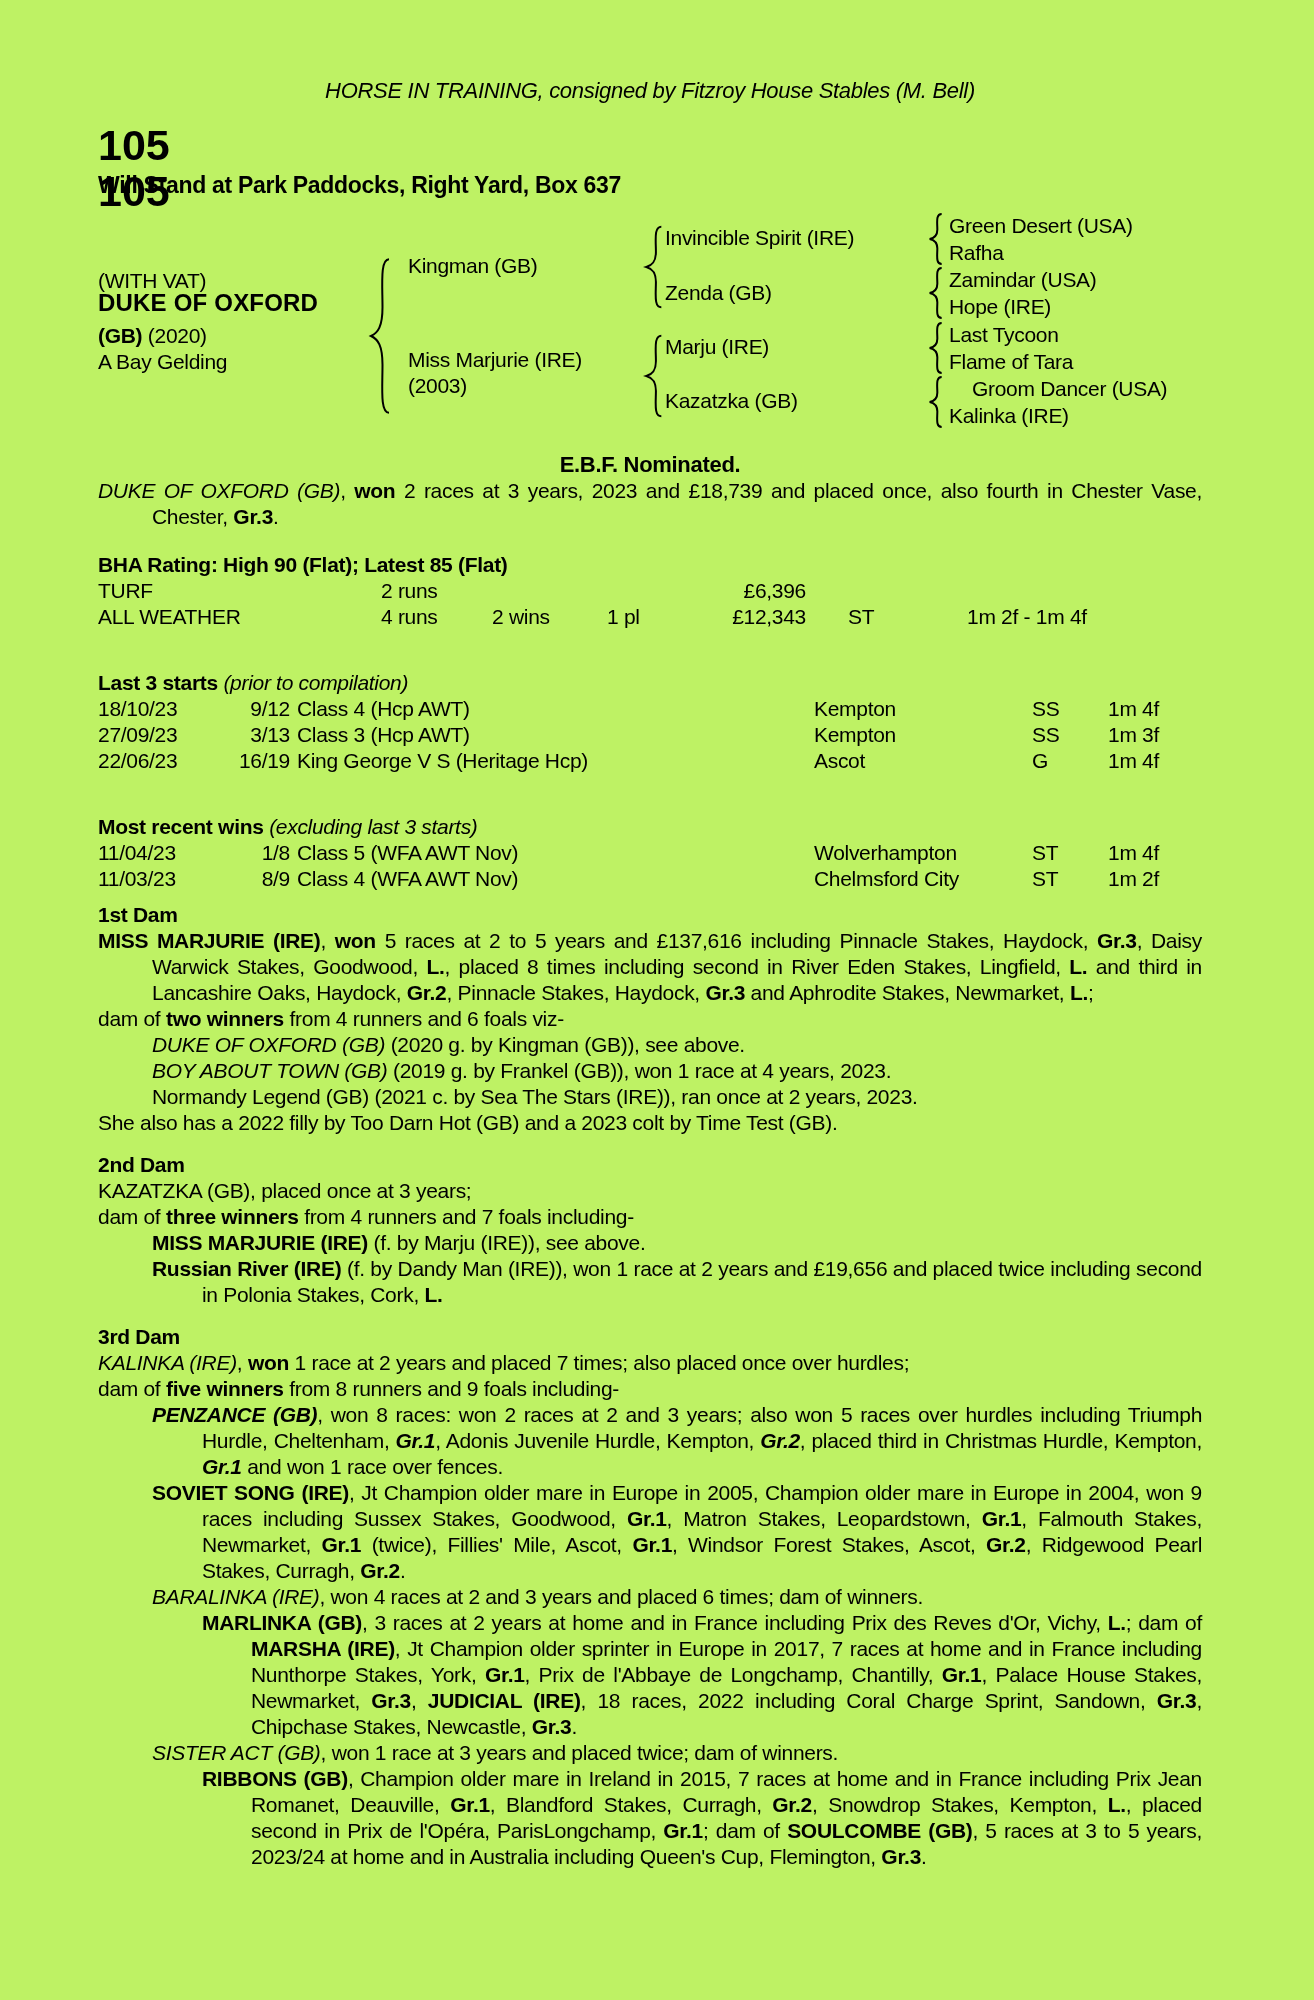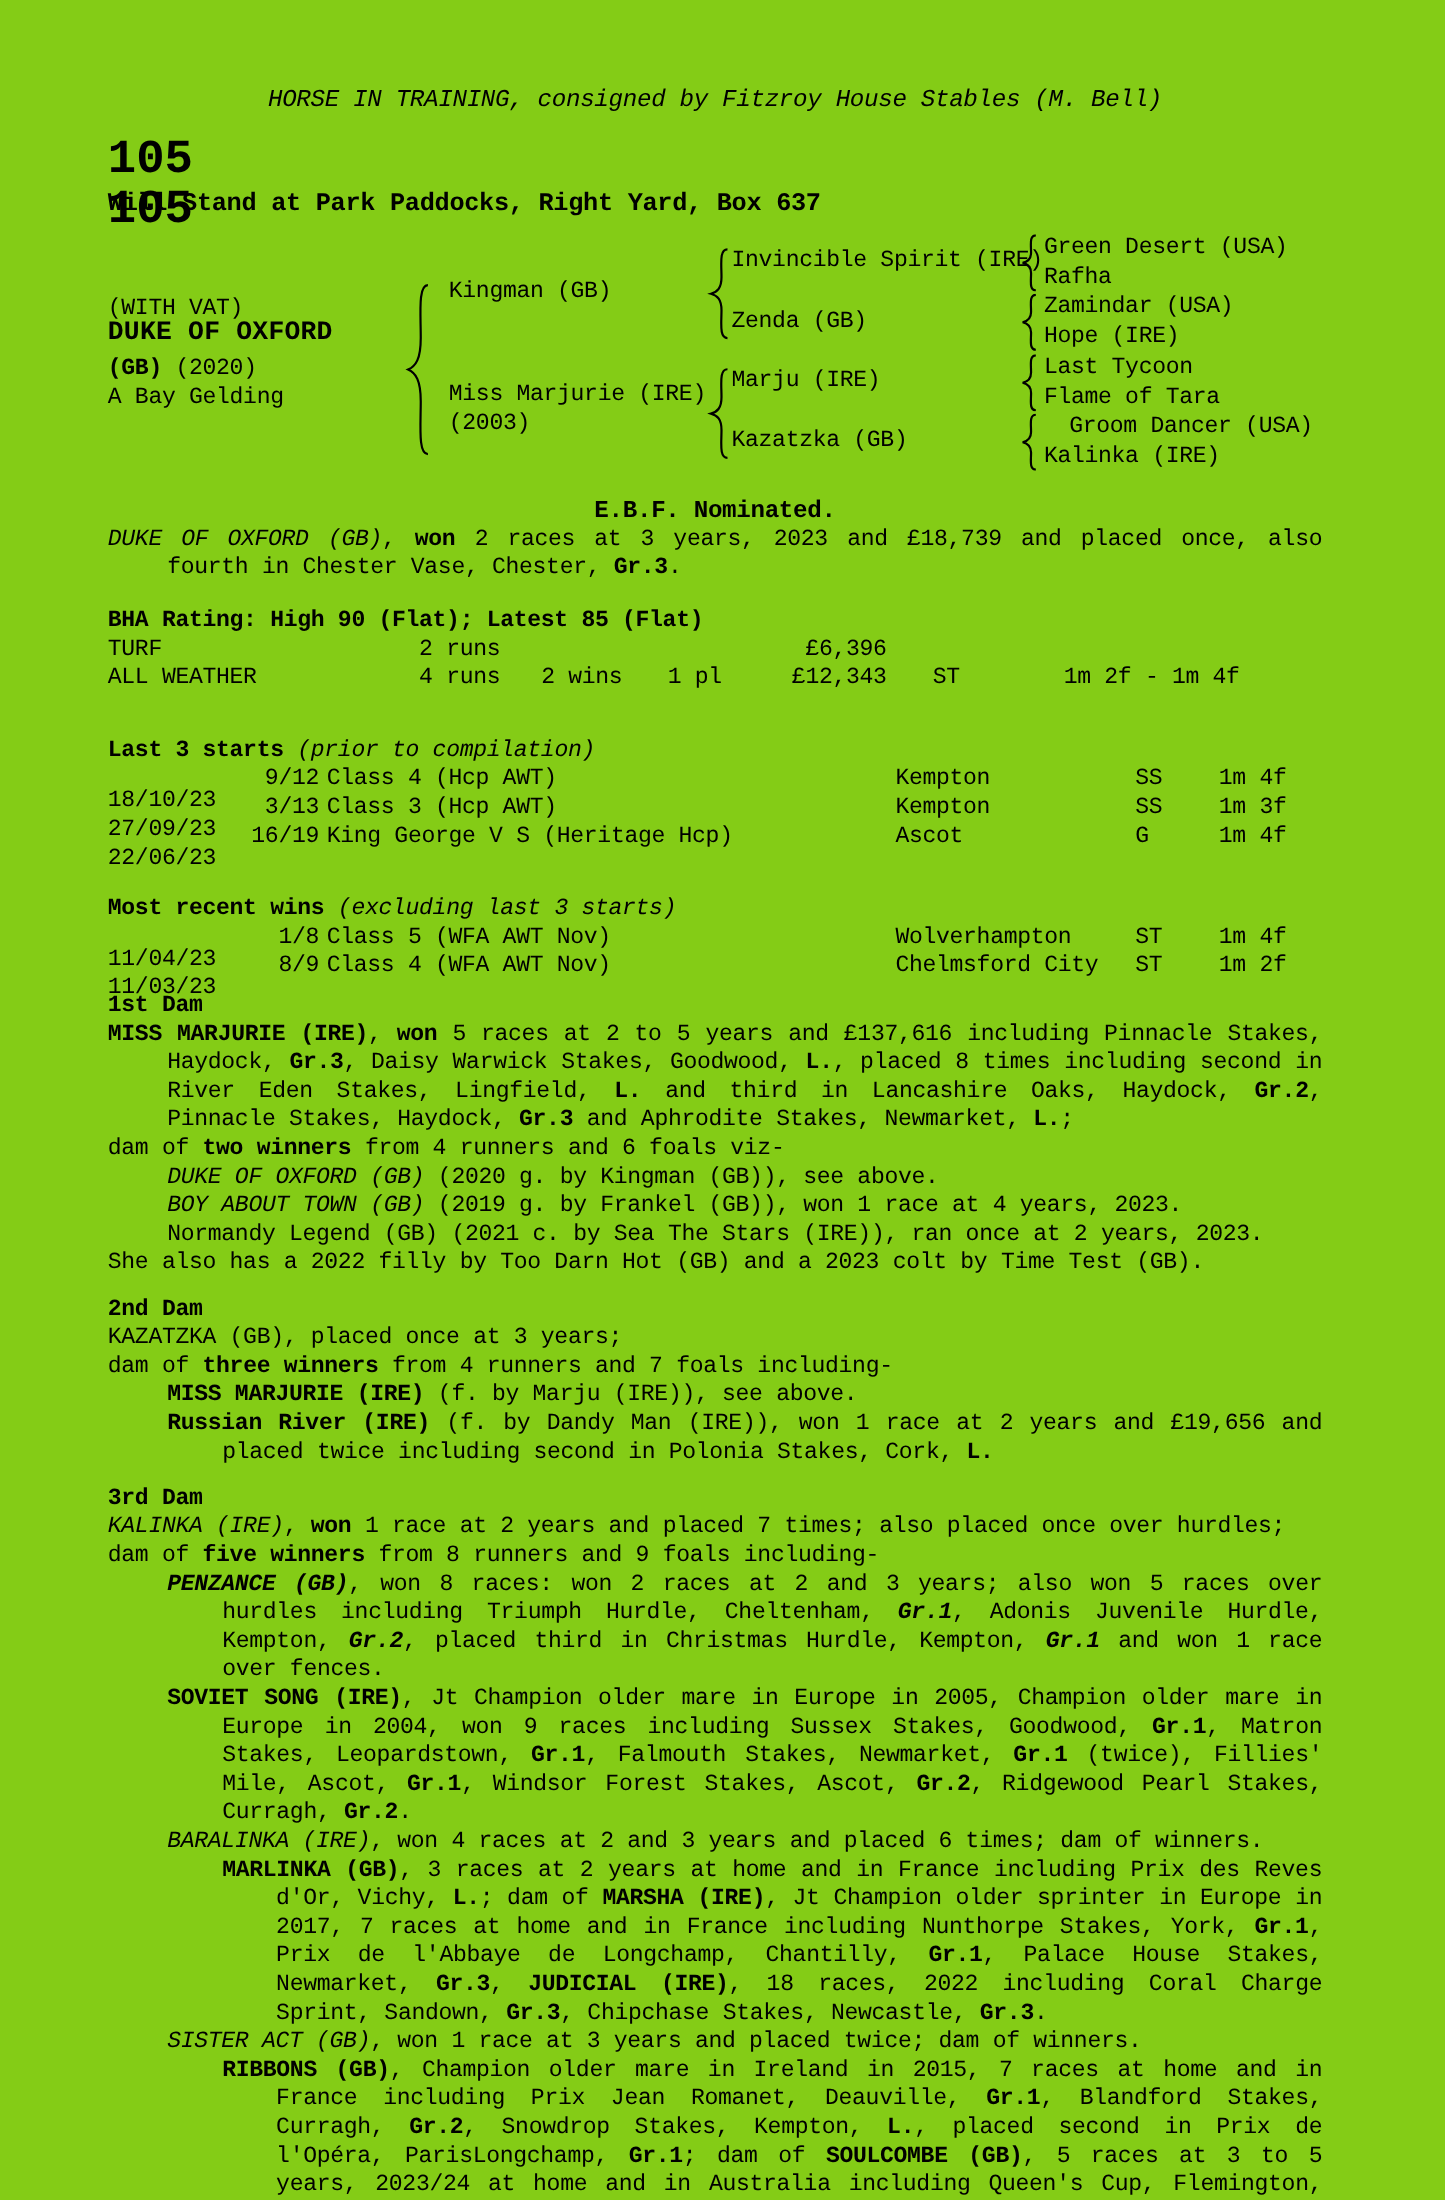--- a/index.html
+++ b/index.html
@@ -1,18 +1,18 @@
 <!DOCTYPE html>
 <html><head>
 <meta charset="utf-8">
 <style>
   html,body{margin:0;padding:0;background:#e8e8e8;}
   .page{
-    position:relative;width:1314px;height:2000px;margin:0 auto;background:#84cc16;color:#000;
-    font-family:Liberation Mono, monospace;
+    position:relative;width:1314px;height:2000px;margin:0 auto;background:#bef264;color:#000;
+    font-family:Liberation Sans, sans-serif;
     font-size:21px;line-height:26px;letter-spacing:-0.3px;overflow:hidden;
   }
   .content{padding:78px 112px 0 98px;}
   .consignor{text-align:center;font-style:italic;font-size:22px;}
   .lot-row{display:flex;justify-content:space-between;align-items:flex-start;height:48px;margin-top:18px;flex-direction:column;}
   .lot{font-weight:bold;font-size:43px;line-height:46px;letter-spacing:0;}
   .stand{font-weight:bold;font-size:23px;margin-top:2px;}
 
   .ped{position:relative;height:228px;margin-top:14px;}
   .ped .abs{position:absolute;white-space:nowrap;}
@@ -39,21 +39,21 @@
   .trow span{position:absolute;top:0;}
   
   .c-surface{left:0;}
   .c-runs{left:283px;}
   .c-wins{left:394px;}
   .c-places{left:509px;}
   .c-earn{left:540px;width:168px;text-align:right;}
   .c-going{left:750px;}
   .c-dist{left:869px;}
   
-  .rr-date{left:0;margin-top:20px;}
+  .rr-date{left:0;}
   .rr-pos{left:95px;width:97px;text-align:right;}
   .rr-race{left:199px;}
   .rr-course{left:716px;}
   .rr-going{left:934px;}
   .rr-dist{left:1010px;}
 </style>
 </head>
 <body>
 
 <div class="page">

